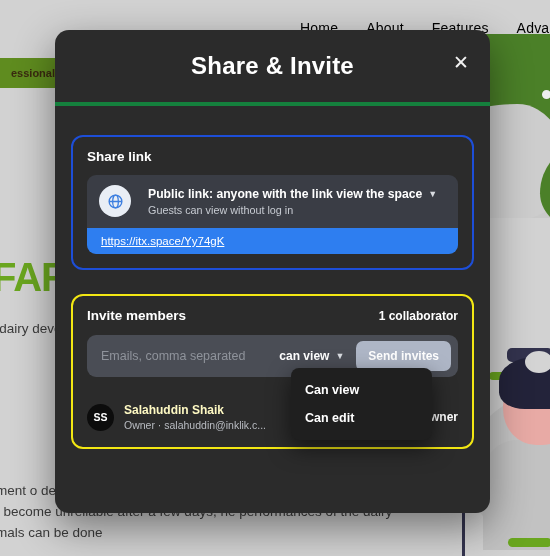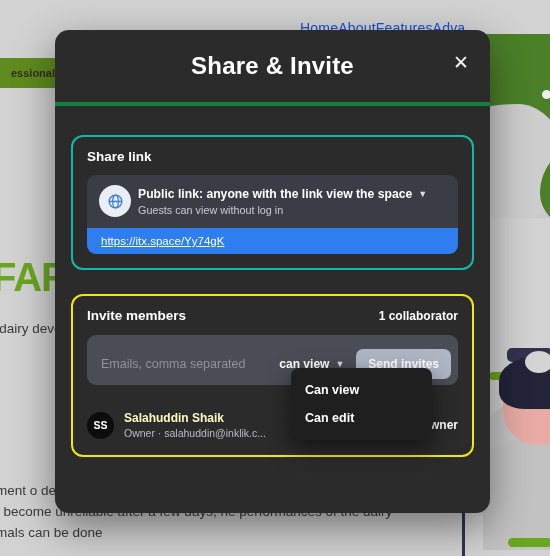--- a/index.html
+++ b/index.html
@@ -27,22 +27,23 @@
     top: 0; left: 0; right: 0;
     height: 26px;
     background: #d2d2d2;
   }
   .bg-nav {
     position: absolute;
     top: 20px;
     left: 300px;
     right: 0;
     display: flex;
+    gap: 28px;
     font-size: 14px;
-    color: #1d4ed8;
+    color: #000000;
     white-space: nowrap;
   }
   .bg-nav span { letter-spacing: .2px; }
 
   .bg-greenband {
     position: absolute;
     top: 58px;
     left: -10px;
     width: 68px;
     height: 30px;
@@ -240,39 +241,39 @@
     font-family: "Liberation Sans", sans-serif;
   }
 
   
   .section-share {
     position: absolute;
     left: 16px;
     top: 105px;
     width: 403px;
     box-sizing: border-box;
-    border: 2px solid #14b8a6;
+    border: 2px solid #1d4ed8;
     border-radius: 12px;
     padding: 12px 14px 14px 14px;
   }
   .section-label {
     font-size: 13.5px;
     font-weight: 700;
     color: #ffffff;
     margin-bottom: 11px;
   }
   .link-card {
     background: #3a3d45;
     border-radius: 9px;
     overflow: hidden;
   }
   .link-top {
     display: flex;
     align-items: center;
-    gap: 7px;
+    gap: 17px;
     padding: 10px 12px 11px 12px;
   }
   .globe-wrap {
     width: 32px; height: 32px;
     border-radius: 50%;
     background: #e9eef5;
     display: flex;
     align-items: center;
     justify-content: center;
     flex: 0 0 auto;
@@ -348,21 +349,21 @@
   .collab-count {
     font-size: 12px;
     font-weight: 700;
     color: #ffffff;
   }
   .invite-row {
     background: #4a4d55;
     border-radius: 9px;
     display: flex;
     align-items: center;
-    padding: 14px 7px 6px 14px;
+    padding: 6px 7px 6px 14px;
     gap: 8px;
   }
   .email-input {
     flex: 1 1 auto;
     background: transparent;
     border: none;
     outline: none;
     color: #e8e8e8;
     font-size: 12.5px;
     font-family: "Liberation Sans", sans-serif;

